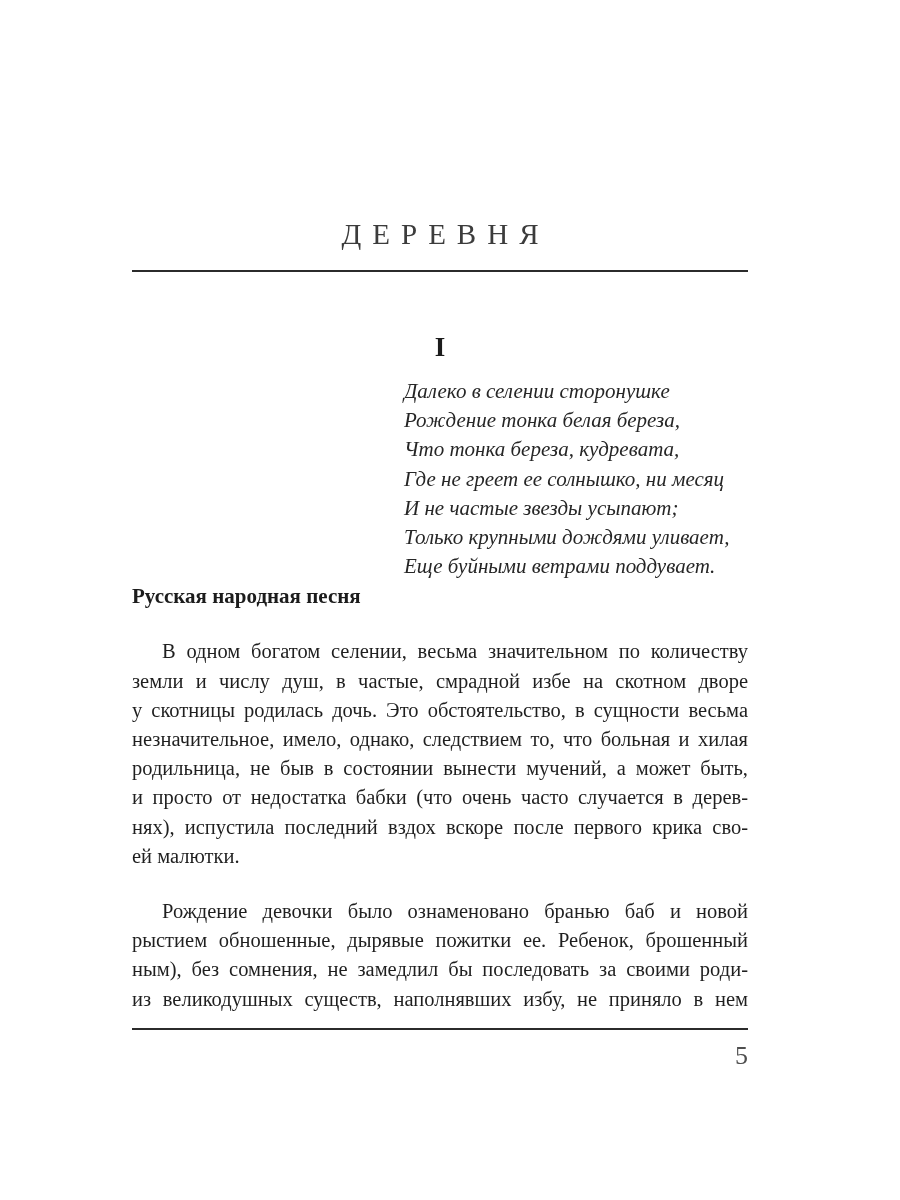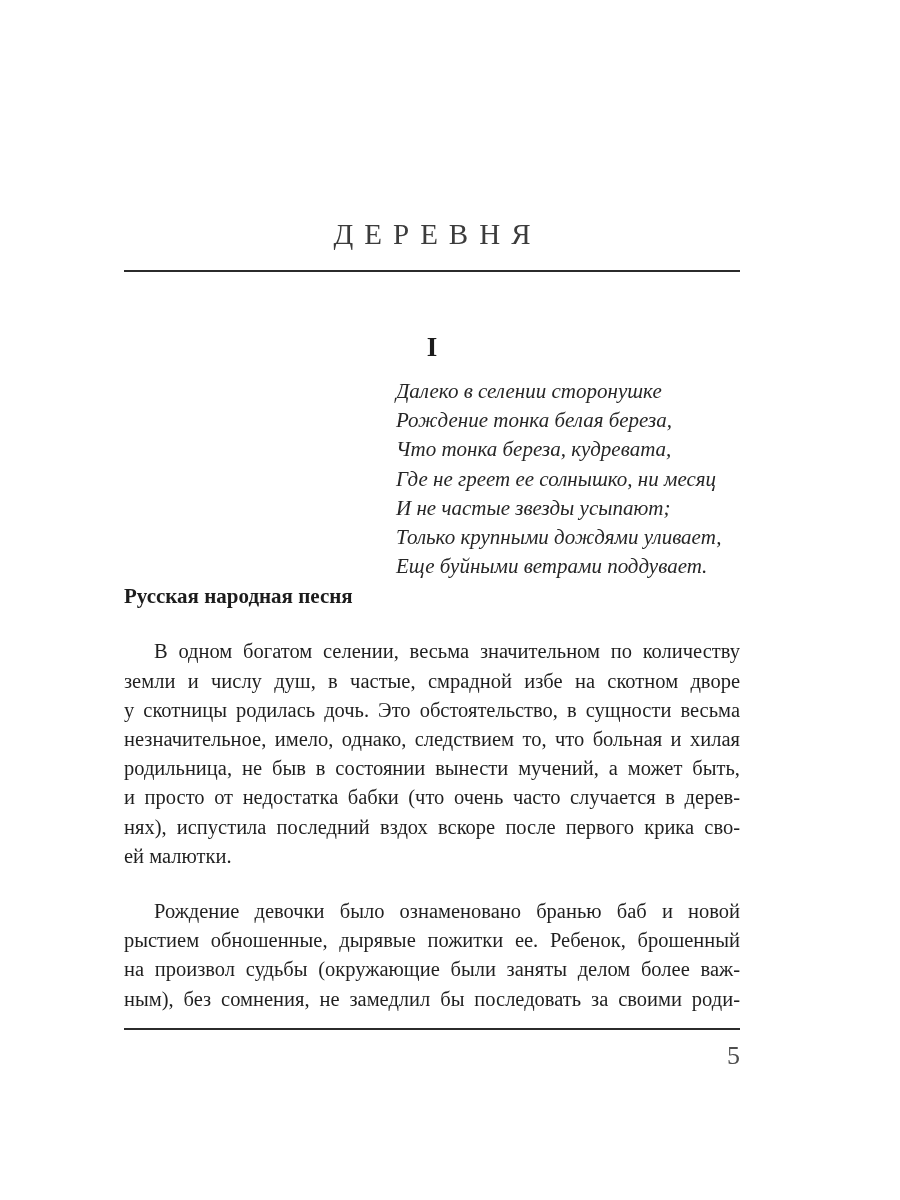--- a/index.html
+++ b/index.html
@@ -11,21 +11,21 @@
     position: relative;
     width: 900px;
     height: 1200px;
     background: #ffffff;
     font-family: "Liberation Serif", serif;
     color: #1f1f1f;
     overflow: hidden;
   }
   .content {
     position: absolute;
-    left: 124px;
+    left: 132px;
     top: 0;
     width: 616px;
   }
   .page-title {
     margin-top: 216px;
     font-size: 29px;
     line-height: 36px;
     font-weight: 400;
     letter-spacing: 0.38em;
     text-align: center;
@@ -123,22 +123,22 @@
         <div class="body-line">у скотницы родилась дочь. Это обстоятельство, в сущности весьма</div>
         <div class="body-line">незначительное, имело, однако, следствием то, что больная и хилая</div>
         <div class="body-line">родильница, не быв в состоянии вынести мучений, а может быть,</div>
         <div class="body-line">и просто от недостатка бабки (что очень часто случается в дерев-</div>
         <div class="body-line">нях), испустила последний вздох вскоре после первого крика сво-</div>
         <div class="body-line para-end">ей малютки.</div>
       </div>
       <div>
         <div class="body-line first">Рождение девочки было ознаменовано бранью баб и новой</div>
         <div class="body-line">рыстием обношенные, дырявые пожитки ее. Ребенок, брошенный</div>
-        <div class="body-line">на произвол судьбы (окружающие были заняты делом более важ-</div>
         <div class="body-line">ным), без сомнения, не замедлил бы последовать за своими роди-</div>
+        <div class="body-line">из великодушных существ, наполнявших избу, не приняло в нем</div>
       </div>
     </div>
 
     <div class="rule bottom"></div>
 
     <div class="page-number">5</div>
 
   </div>
 </div>
 

